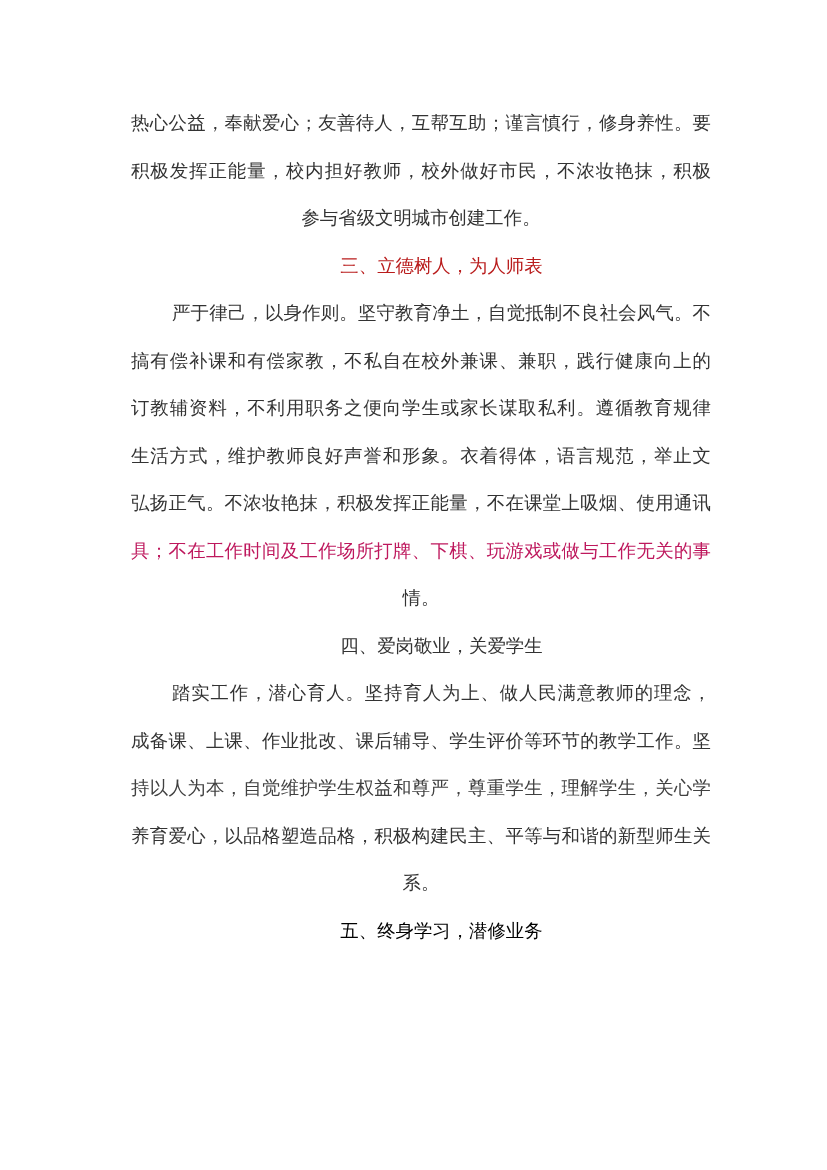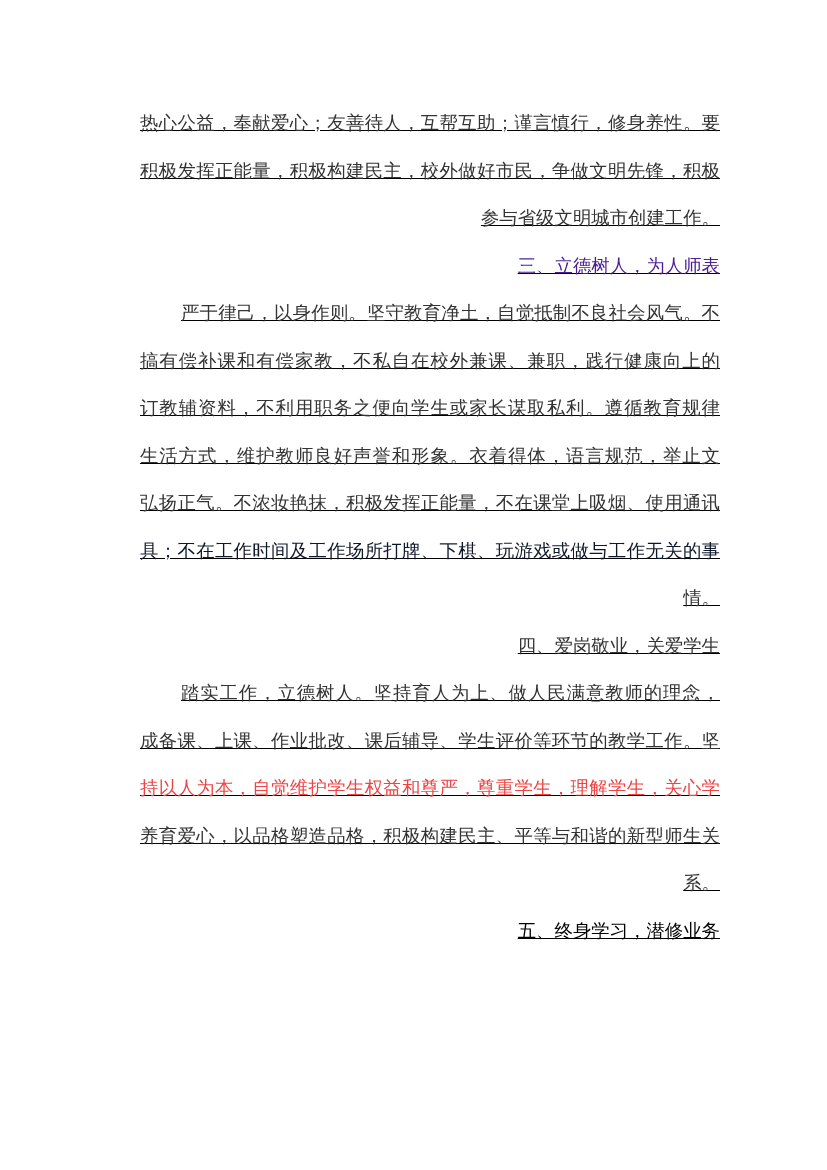--- a/index.html
+++ b/index.html
@@ -12,33 +12,32 @@
     position: relative;
     width: 827px;
     height: 1170px;
     background: #ffffff;
     overflow: hidden;
     font-family: "Liberation Serif", "DejaVu Serif", serif;
   }
 
   .doc-body {
     position: absolute;
-    left: 140px;
+    left: 131px;
     top: 100px;
     width: 580px;
-    text-decoration: underline;
   }
 
   .line {
     height: 47.5px;
     line-height: 47.5px;
     font-size: 18.4px;
     color: #333333;
     letter-spacing: 0;
-    text-align: right;
+    text-align: center;
     white-space: normal;
     overflow: hidden;
   }
 
   
   .line.fill {
     text-align: justify;
     text-align-last: justify;
   }
 
@@ -46,31 +45,31 @@
   .line.indent {
     padding-left: 41px;
   }
 </style>
 </head>
 <body>
 
 <div class="page">
   <div class="doc-body">
       <div class="line fill" style="color: rgb(51, 51, 51);">热心公益，奉献爱心；友善待人，互帮互助；谨言慎行，修身养性。要</div>
-      <div class="line fill" style="color: rgb(51, 51, 51);">积极发挥正能量，积极构建民主，校外做好市民，争做文明先锋，积极</div>
+      <div class="line fill" style="color: rgb(51, 51, 51);">积极发挥正能量，校内担好教师，校外做好市民，不浓妆艳抹，积极</div>
       <div class="line" style="color: rgb(51, 51, 51);">参与省级文明城市创建工作。</div>
-      <div class="line indent" style="color: #4c1d95;">三、立德树人，为人师表</div>
+      <div class="line indent" style="color: #b91c1c;">三、立德树人，为人师表</div>
       <div class="line indent fill" style="color: rgb(51, 51, 51);">严于律己，以身作则。坚守教育净土，自觉抵制不良社会风气。不</div>
       <div class="line fill" style="color: rgb(51, 51, 51);">搞有偿补课和有偿家教，不私自在校外兼课、兼职，践行健康向上的</div>
       <div class="line fill" style="color: rgb(51, 51, 51);">订教辅资料，不利用职务之便向学生或家长谋取私利。遵循教育规律</div>
       <div class="line fill" style="color: rgb(51, 51, 51);">生活方式，维护教师良好声誉和形象。衣着得体，语言规范，举止文明，</div>
       <div class="line fill" style="color: rgb(51, 51, 51);">弘扬正气。不浓妆艳抹，积极发挥正能量，不在课堂上吸烟、使用通讯工</div>
-      <div class="line fill" style="color: #0f172a;">具；不在工作时间及工作场所打牌、下棋、玩游戏或做与工作无关的事</div>
+      <div class="line fill" style="color: #be185d;">具；不在工作时间及工作场所打牌、下棋、玩游戏或做与工作无关的事</div>
       <div class="line" style="color: rgb(51, 51, 51);">情。</div>
       <div class="line indent" style="color: rgb(51, 51, 51);">四、爱岗敬业，关爱学生</div>
-      <div class="line indent fill" style="color: rgb(51, 51, 51);">踏实工作，立德树人。坚持育人为上、做人民满意教师的理念，</div>
+      <div class="line indent fill" style="color: rgb(51, 51, 51);">踏实工作，潜心育人。坚持育人为上、做人民满意教师的理念，</div>
       <div class="line fill" style="color: rgb(51, 51, 51);">成备课、上课、作业批改、课后辅导、学生评价等环节的教学工作。坚</div>
-      <div class="line fill" style="color: #ef4444;">持以人为本，自觉维护学生权益和尊严，尊重学生，理解学生，关心学</div>
+      <div class="line fill" style="color: #404040;">持以人为本，自觉维护学生权益和尊严，尊重学生，理解学生，关心学</div>
       <div class="line fill" style="color: rgb(51, 51, 51);">养育爱心，以品格塑造品格，积极构建民主、平等与和谐的新型师生关</div>
       <div class="line" style="color: rgb(51, 51, 51);">系。</div>
       <div class="line indent" style="color: #000000;">五、终身学习，潜修业务</div>
     </div>
 </div>
 
 </body></html>

